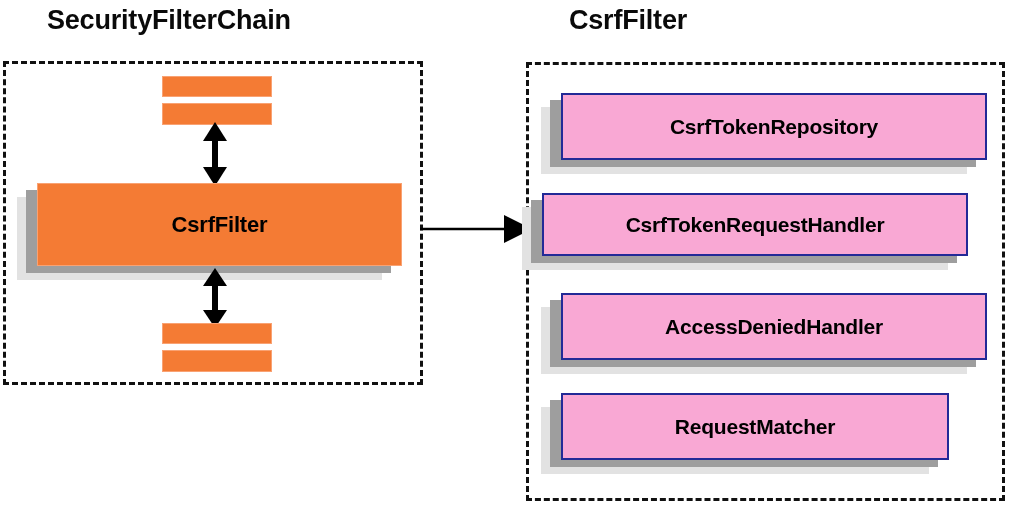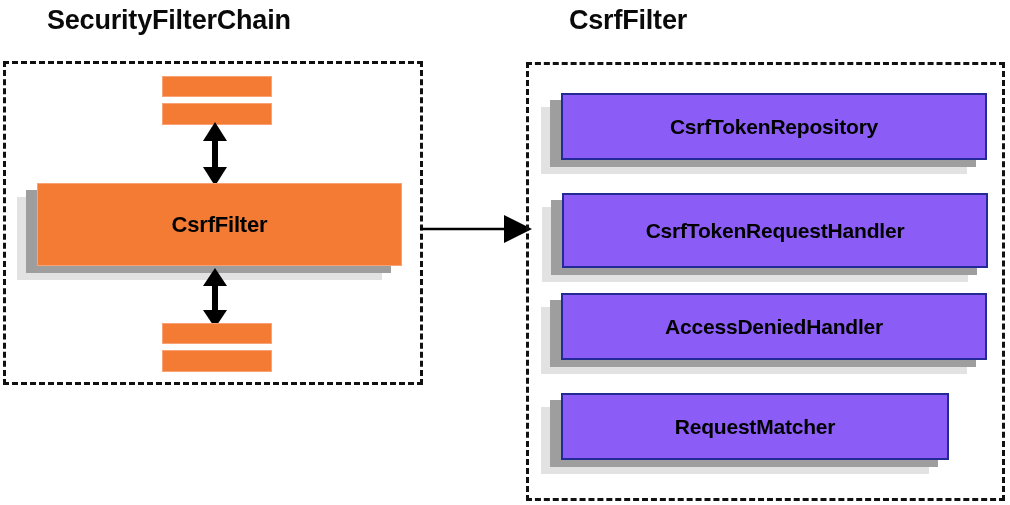--- a/index.html
+++ b/index.html
@@ -44,21 +44,21 @@
     box-sizing:border-box;
     display:flex;align-items:center;justify-content:center;
   }
   .node .label{
     font-size:21px;font-weight:bold;color:#000000;
     letter-spacing:-0.2px;white-space:nowrap;line-height:1;
   }
 
   
   .node.blue .face{
-    background:#8b5cf6;
+    background:#f9a8d4;
     border:2px solid #232a97;
   }
   
   .node.orange .face{
     background:#f47b34;
     border:1px solid #f9a273;
   }
   .node.orange .label{font-size:22px;}
 
   
@@ -117,21 +117,21 @@
   <div class="dashed-panel" id="panel-right"></div>
 
   <div class="node blue" style="left:561px;top:93px;width:426px;height:67px;">
     <div class="shadow-far"></div>
     <div class="shadow-near"></div>
     <div class="face">
       <span class="label">CsrfTokenRepository</span>
     </div>
   </div>
 
-  <div class="node blue" style="left:562px;top:193px;width:426px;height:75px;">
+  <div class="node blue" style="left:542px;top:193px;width:426px;height:63px;">
     <div class="shadow-far"></div>
     <div class="shadow-near"></div>
     <div class="face">
       <span class="label">CsrfTokenRequestHandler</span>
     </div>
   </div>
 
   <div class="node blue" style="left:561px;top:293px;width:426px;height:67px;">
     <div class="shadow-far"></div>
     <div class="shadow-near"></div>

